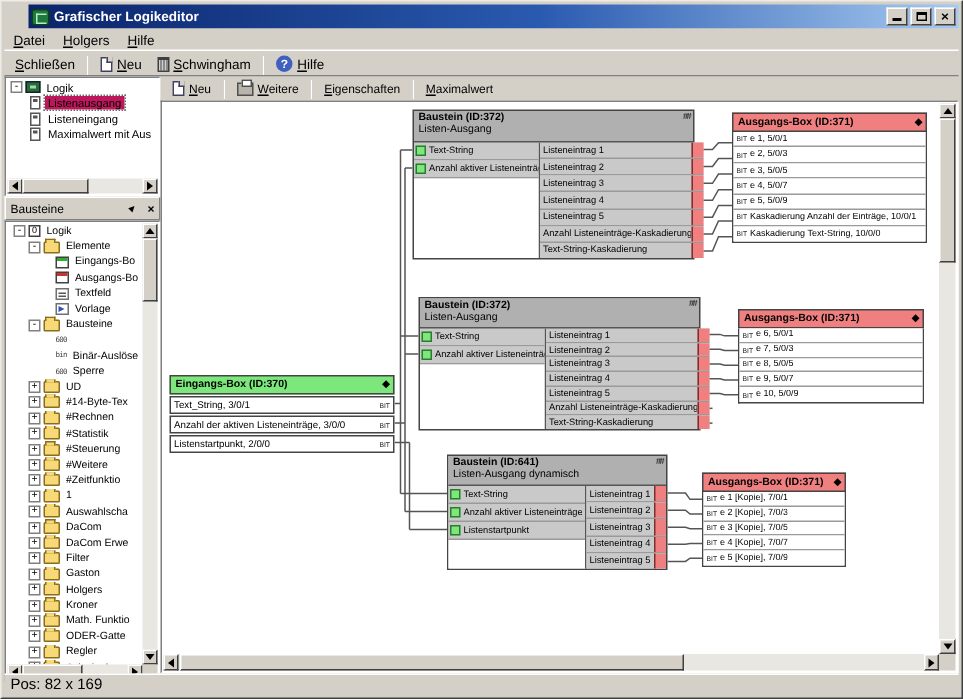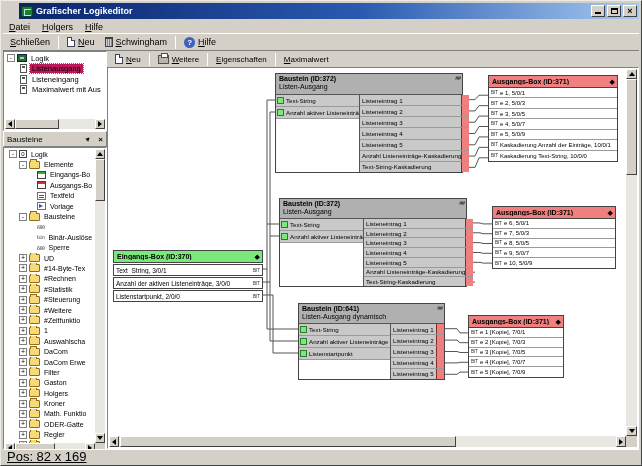--- a/index.html
+++ b/index.html
@@ -26,21 +26,21 @@
     border:1px solid #000; border-top-width:2px; }
   .wbtn .cls { position:absolute; left:0; top:-1px; width:12px; text-align:center;
     font-size:9px; font-weight:bold; color:#000; line-height:12px; }
 
   
   .menubar { position:absolute; left:2px; top:18px; right:2px; height:14px;
     display:flex; align-items:flex-end; background:#d4d0c8; }
   .mi { display:inline-block; font-size:9px; padding:1px 6px; color:#000; }
   .mi::first-letter { text-decoration:underline; }
   .toolbar { position:absolute; left:2px; top:32px; right:2px; height:18px;
-    display:flex; align-items:center; background:#d4d0c8;
+    display:flex; align-items:flex-end; background:#d4d0c8;
     border-top:1px solid #fff; border-bottom:1px solid #808080; padding-left:2px; }
   .tbtn { display:inline-flex; align-items:center; gap:3px; padding:1px 5px; height:15px; }
   .tbl { display:inline-block; font-size:9px; }
   .tbl::first-letter { text-decoration:underline; }
   .vsep { width:1px; height:13px; background:#808080; border-right:1px solid #fff; margin:0 3px; flex:none; }
   .ic-doc { width:8px; height:10px; background:#fff; border:1px solid #404060; position:relative; flex:none; }
   .ic-doc::before { content:""; position:absolute; right:-1px; top:-1px; width:3px; height:3px;
     background:#d4d0c8; border-left:1px solid #404060; border-bottom:1px solid #404060; }
   .ic-trash { width:8px; height:10px; border:1px solid #404040; border-top:2px solid #404040;
     background:repeating-linear-gradient(90deg,#cfcfcf 0 1px,#8a8a8a 1px 2px); flex:none; }
@@ -158,21 +158,21 @@
   .iorow:last-child { border-bottom:none; }
   .iotag { flex:none; font-size:4.5px; color:#222; margin:0 2px 0 2px; }
   .iolab { font-size:6px; white-space:nowrap; overflow:hidden; }
   .eirow { height:12px; margin-top:1px; border:1px solid #444; background:#fff;
     display:flex; align-items:center; }
   .eirow .iolab { flex:1; font-size:6.5px; padding-left:2px; }
 
   
   .statusbar { position:absolute; left:2px; right:2px; bottom:2px; height:14px; background:#d4d0c8;
     border-top:1px solid #fff; display:flex; align-items:center; }
-  .statuscell { font-size:13px; color:#000; padding-left:4px;text-decoration:underline; }
+  .statuscell { font-size:10px; color:#000; padding-left:4px; }
 </style>
 </head>
 <body>
 
 <div class="app">
 
   <div class="titlebar">
     <span class="app-icon"></span>
     <span class="title-text">Grafischer Logikeditor</span>
     <span class="winbtns">

